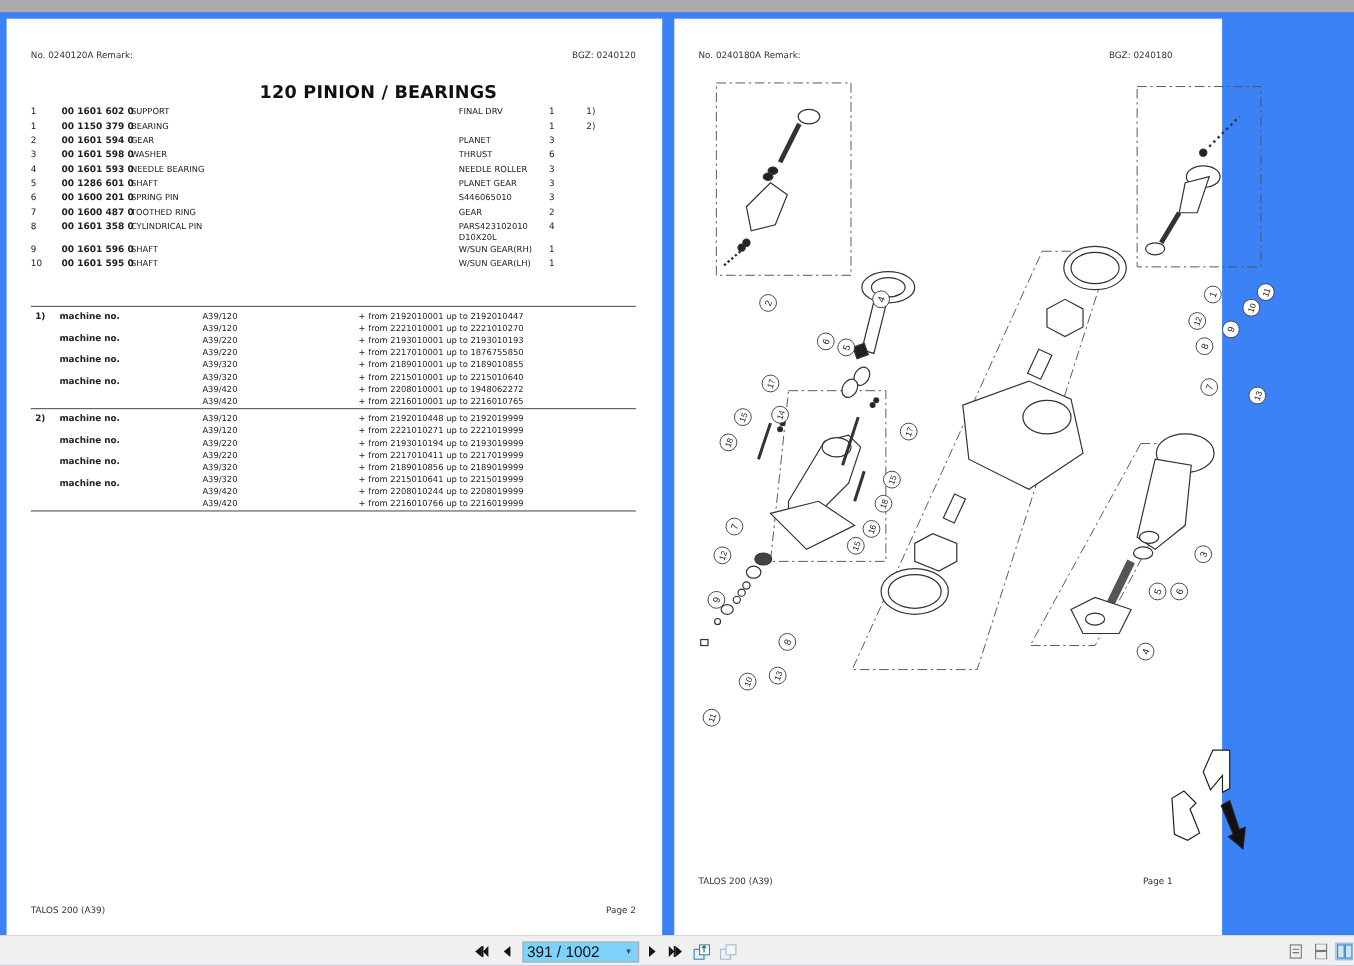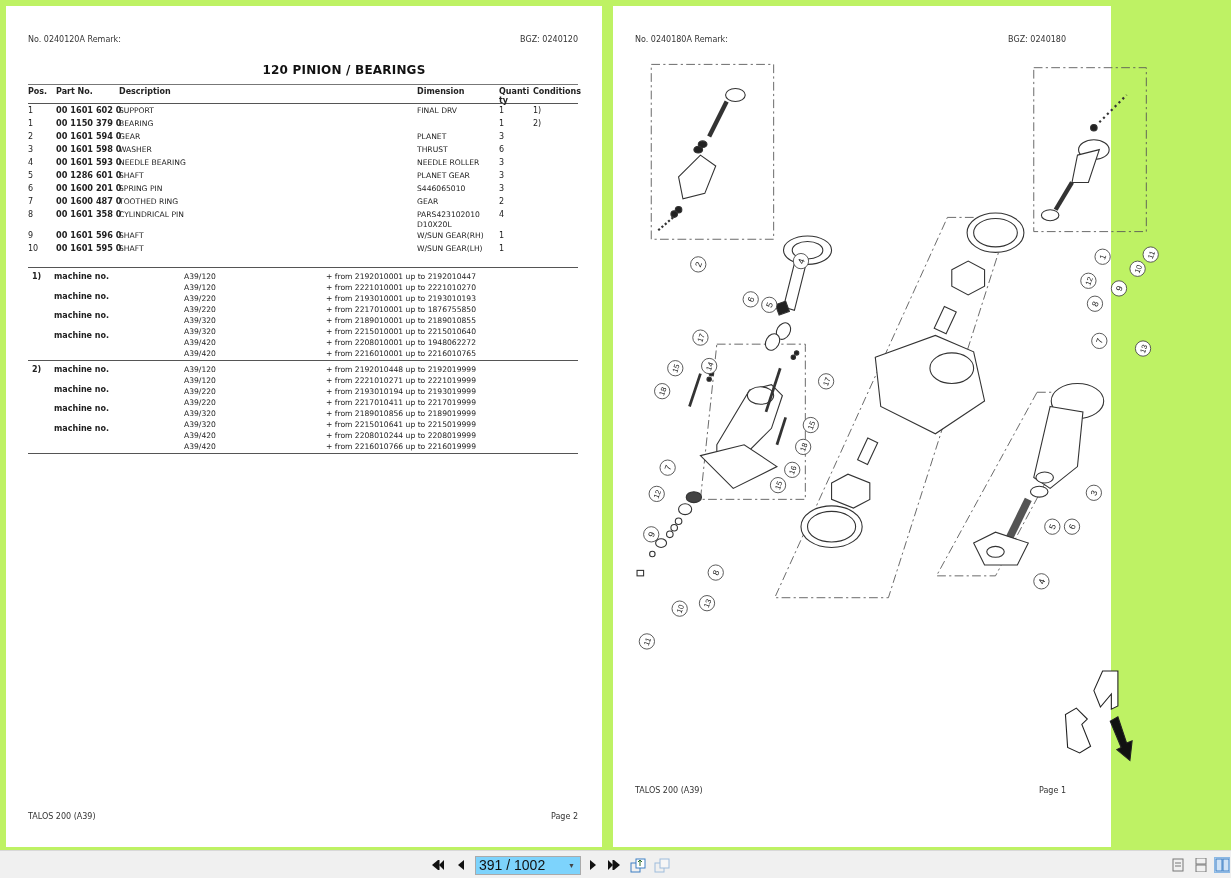--- a/index.html
+++ b/index.html
@@ -1,24 +1,24 @@
 <!DOCTYPE html>
 <html><head>
 <meta charset="utf-8">
 <style>
   * { box-sizing: border-box; margin: 0; padding: 0; }
   html, body { width: 1231px; height: 878px; overflow: hidden; }
   body { background: #ababab; font-family: "DejaVu Sans", "Liberation Sans", sans-serif; color: #222; position: relative; }
-  .viewer { position: absolute; left: 0; top: 0; width: 1231px; height: 850px; background: #bef264; }
+  .viewer { position: absolute; left: 0; top: 11px; width: 1231px; height: 850px; background: #3b82f6; }
   .page { position: absolute; top: 6px; height: 841px; background: #fff; }
   #page-left { left: 6px; width: 596px; }
   #page-right { left: 613px; width: 498px; }
   .hdr { position: absolute; top: 29px; font-size: 8px; color: #333; }
   .ftr { position: absolute; font-size: 8px; color: #333; }
-  .title { position: absolute; top: 57px; left: 0; width: 676px; text-align: center; font-size: 12px; font-weight: bold; color: #111; letter-spacing: 0.2px; }
+  .title { position: absolute; top: 57px; left: 0; width: 676px; text-align: center; font-size: 16px; font-weight: bold; color: #111; letter-spacing: 0.2px; }
   .tbl { position: absolute; left: 22px; top: 78px; width: 550px; }
   .tbl-head { position: relative; height: 20px; border-bottom: 1px solid #555; border-top: 1px solid #777; font-size: 8px; font-weight: bold; }
   .tbl-head span { position: absolute; top: 2px; line-height: 9px; }
   .row { position: relative; height: 13px; font-size: 8px; }
   .row.tall { height: 21px; }
   .row span { position: absolute; top: 2px; line-height: 9px; white-space: nowrap; }
   .c-pos { left: 0; }
   .c-part { left: 28px; font-weight: bold; font-size: 8.2px; }
   .c-desc { left: 91px; font-size: 7.6px; }
   .c-dim { left: 389px; font-size: 7.6px; }
@@ -40,28 +40,20 @@
 <body>
 
 <div class="viewer">
 
   <div class="page" id="page-left">
     <div class="hdr" style="left:22px">No. 0240120A   Remark:</div>
     <div class="hdr" style="right:24px">BGZ: 0240120</div>
     <div class="title">120 PINION / BEARINGS</div>
 
     <div class="tbl">
-      <div class="tbl-head">
-        <span class="c-pos">Pos.</span>
-        <span class="c-part" style="font-size:8px">Part No.</span>
-        <span class="c-desc" style="font-size:8px">Description</span>
-        <span class="c-dim" style="font-size:8px">Dimension</span>
-        <span class="c-qty"><span style="position:static">Quanti</span><br><span style="position:static">ty</span></span>
-        <span class="c-cond">Conditions</span>
-      </div>
       <div id="rows">
           <div class="row">
             <span class="c-pos">1</span>
             <span class="c-part">00 1601 602 0</span>
             <span class="c-desc">SUPPORT</span>
             <span class="c-dim">FINAL DRV</span>
             <span class="c-qty">1</span>
             <span class="c-cond">1)</span>
           </div>
           <div class="row">

